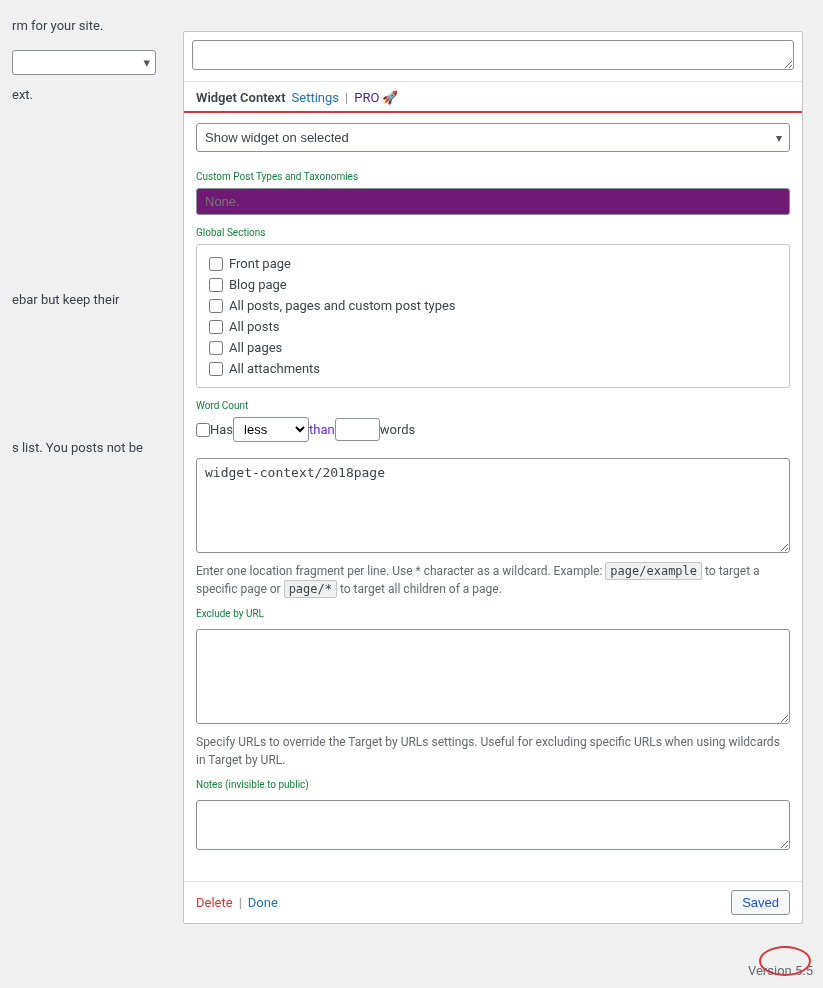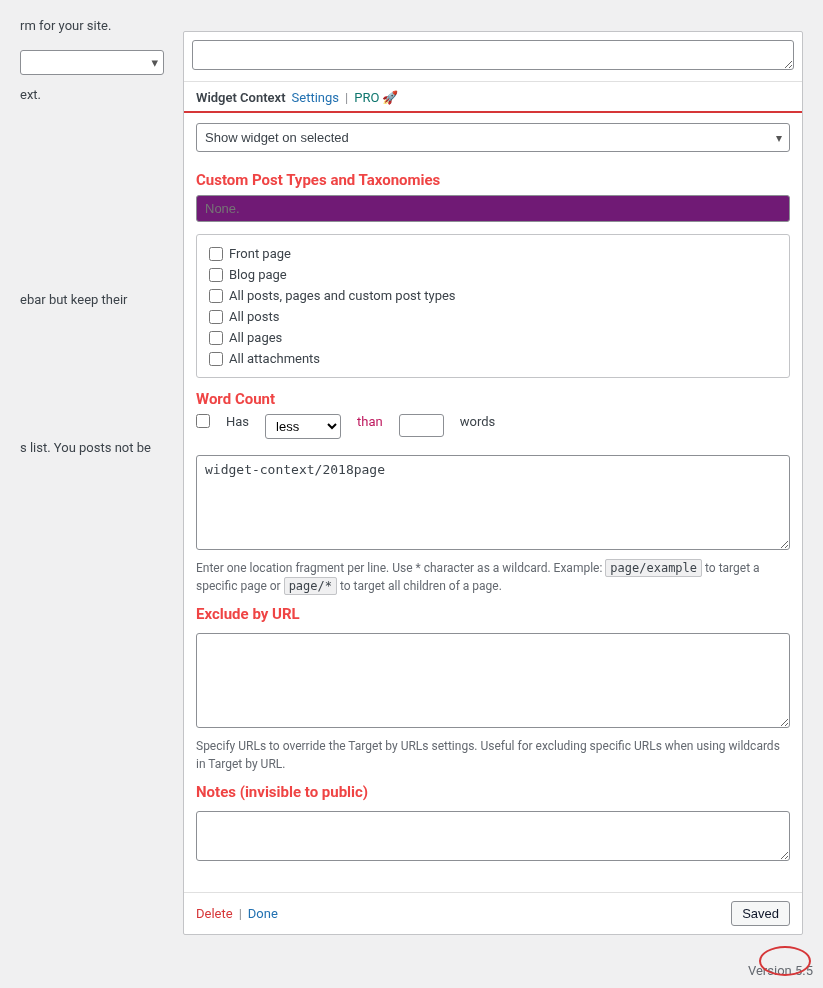--- a/index.html
+++ b/index.html
@@ -16,21 +16,21 @@
     .page-wrapper {
       display: flex;
       flex-direction: column;
       align-items: flex-end;
       padding: 27px 20px 10px 170px;
       min-height: 988px;
     }
 
     .left-sidebar {
       position: absolute;
-      left: 8px;
+      left: 0;
       top: 0;
       width: 168px;
       height: 100%;
       background: #f0f0f1;
       padding: 10px 0;
     }
 
     .sidebar-text {
       font-size: 13px;
       color: #3c434a;
@@ -119,21 +119,21 @@
       font-size: 13px;
     }
 
     .separator {
       color: #8c8f94;
       font-size: 13px;
     }
 
     .pro-badge {
       font-size: 13px;
-      color: #0f766e;
+      color: #4c1d95;
     }
 
     .panel-body {
       padding: 10px 12px;
     }
 
     .select-wrapper {
       position: relative;
       margin-bottom: 19px;
     }
@@ -154,23 +154,23 @@
       position: absolute;
       right: 8px;
       top: 50%;
       transform: translateY(-50%);
       pointer-events: none;
       color: #555;
       font-size: 12px;
     }
 
     .section-label {
-      font-size: 15px;
-      font-weight: 700;
-      color: #ef4444;
+      font-size: 10px;
+      font-weight: 400;
+      color: #15803d;
       margin-bottom: 6px;
     }
 
     .custom-post-input {
       width: 100%;
       padding: 5px 8px;
       border: 1px solid #8c8f94;
       border-radius: 3px;
       font-size: 13px;
       color: #8c8f94;
@@ -202,22 +202,22 @@
       font-size: 13px;
       color: #3c434a;
     }
 
     .word-count-section {
       margin-bottom: 12px;
     }
 
     .word-count-row {
       display: flex;
-      align-items: flex-start;
-      gap: 16px;
+      align-items: center;
+      gap: 0;
       margin-top: 0;
     }
 
     .word-count-row input[type="checkbox"] {
       width: 14px;
       height: 14px;
       cursor: pointer;
     }
 
     .has-label {
@@ -229,21 +229,21 @@
       padding: 3px 18px 3px 6px;
       border: 1px solid #8c8f94;
       border-radius: 3px;
       background: #fff;
       font-size: 13px;
       cursor: pointer;
     }
 
     .than-label {
       font-size: 13px;
-      color: #be185d;
+      color: #6d28d9;
     }
 
     .word-count-number {
       width: 45px;
       padding: 3px 6px;
       border: 1px solid #8c8f94;
       border-radius: 3px;
       font-size: 13px;
     }
 
@@ -346,21 +346,21 @@
       color: #8c8f94;
       font-size: 13px;
     }
 
     .saved-button {
       padding: 4px 10px;
       border: 1px solid #8c8f94;
       border-radius: 3px;
       background: #f6f7f7;
       font-size: 13px;
-      color: #0f172a;
+      color: #1d4ed8;
       cursor: default;
     }
 
     .version-badge {
       position: absolute;
       bottom: 10px;
       right: 10px;
       font-size: 13px;
       color: #646970;
     }
@@ -421,20 +421,21 @@
           <option>Always hide widget</option>
         </select>
         <span class="select-arrow">▾</span>
       </div>
 
       
       <div class="section-label">Custom Post Types and Taxonomies</div>
       <input class="custom-post-input" type="text" placeholder="None." style="">
 
       
+      <div class="section-label">Global Sections</div>
       <div class="global-sections-box">
         <div class="checkbox-row">
           <input type="checkbox" id="cb-front" style="">
           <label class="checkbox-label" for="cb-front">Front page</label>
         </div>
         <div class="checkbox-row">
           <input type="checkbox" id="cb-blog" style="">
           <label class="checkbox-label" for="cb-blog">Blog page</label>
         </div>
         <div class="checkbox-row">

